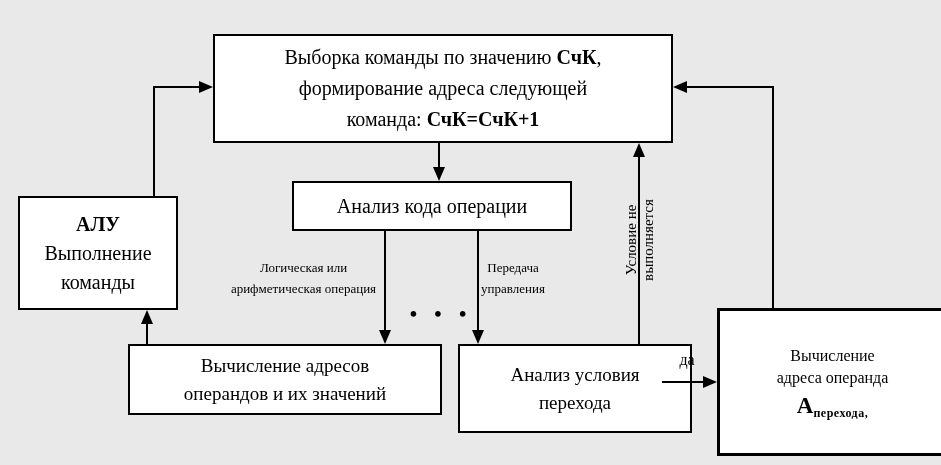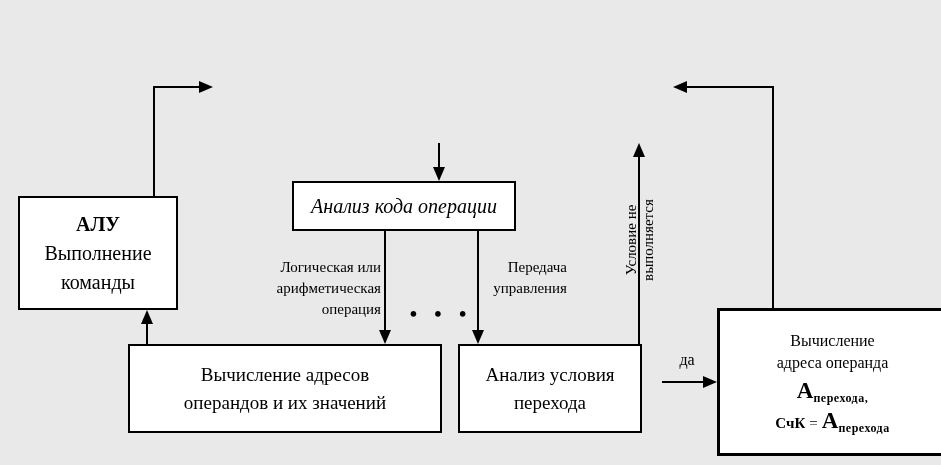--- a/index.html
+++ b/index.html
@@ -24,59 +24,68 @@
     flex-direction: column;
     align-items: center;
     justify-content: center;
     text-align: center;
   }
   .bold { font-weight: bold; }
 
   
   .fetch-box   { left: 213px; top: 34px;  width: 460px; height: 109px; font-size: 20px; line-height: 31px; }
   .alu-box     { left: 18px;  top: 196px; width: 160px; height: 114px; font-size: 20px; line-height: 29px; }
-  .opcode-box  { left: 292px; top: 181px; width: 224px; height: 50px;  font-size: 20px; font-style: italic; }
-  .operand-box { left: 128px; top: 344px; width: 314px; height: 89px;  font-size: 19px; line-height: 28px; }
-  .branch-box  { left: 458px; top: 344px; width: 184px; height: 89px;  font-size: 19px; line-height: 28px; }
+  .opcode-box  { left: 292px; top: 181px; width: 280px; height: 50px;  font-size: 20px; }
+  .operand-box { left: 128px; top: 344px; width: 314px; height: 71px;  font-size: 19px; line-height: 28px; }
+  .branch-box  { left: 458px; top: 344px; width: 234px; height: 89px;  font-size: 19px; line-height: 28px; }
   .exec-box    { left: 717px; top: 308px; width: 231px; height: 148px; font-size: 16px; line-height: 22px; border-width: 3px; }
 
   .exec-formula { margin-top: 7px; line-height: 20px; }
   .bigA { font-weight: bold; font-size: 23px; }
   .subA { font-weight: bold; font-size: 12px; position: relative; top: 4px; letter-spacing: 0.5px; margin-top: 24px; }
   .schk { font-weight: bold; font-size: 15px; }
   .eq   { font-size: 15px; margin: 0 4px; }
 
   
   .line { position: absolute; background: #000; }
   
   .ah { position: absolute; width: 0; height: 0; }
   .ah-right { border-top: 6px solid transparent; border-bottom: 6px solid transparent; border-left: 14px solid #000; }
   .ah-left  { border-top: 6px solid transparent; border-bottom: 6px solid transparent; border-right: 14px solid #000; }
   .ah-down  { border-left: 6px solid transparent; border-right: 6px solid transparent; border-top: 14px solid #000; }
   .ah-up    { border-left: 6px solid transparent; border-right: 6px solid transparent; border-bottom: 14px solid #000; }
 
   
-  .flabel { position: absolute; font-size: 15px; line-height: 21px; text-align: right; }
+  .flabel { position: absolute; font-size: 13px; line-height: 21px; text-align: center; }
   .rot-label {
     position: absolute;
     left: 580px; top: 223px;
     width: 120px; height: 34px;
     transform: rotate(-90deg);
     font-size: 15px; line-height: 17px;
     text-align: center;
   }
   .rot-label span { display: block; }
   .yes-label { position: absolute; left: 664px; top: 351px; width: 46px; text-align: center; font-size: 16px; }
   .dots { position: absolute; left: 408px; top: 302px; width: 66px; text-align: center; font-size: 21px; letter-spacing: 6px; font-weight: bold; }
 </style>
 </head>
 <body>
 
 <div class="canvas">
 
+  <div class="box fetch-box">
+    <div>
+      <span>Выборка команды по значению </span><span class="bold">СчК</span><span>,</span>
+    </div>
+    <div>формирование адреса следующей</div>
+    <div>
+      <span>команда: </span><span class="bold">СчК=СчК+1</span>
+    </div>
+  </div>
 
   <div class="box alu-box">
     <div class="bold">АЛУ</div>
     <div>Выполнение</div>
     <div>команды</div>
   </div>
 
   <div class="box opcode-box">
     <div>Анализ кода операции</div>
   </div>
@@ -89,23 +98,20 @@
   <div class="box branch-box">
     <div>Анализ условия</div>
     <div>перехода</div>
   </div>
 
   <div class="box exec-box">
     <div>Вычисление</div>
     <div>адреса операнда</div>
     <div class="exec-formula">
       <span class="bigA">А</span><span class="subA">перехода,</span>
-    </div>
-    <div class="exec-formula">
-      <span class="schk">СчК</span><span class="eq">=</span><span class="bigA">А</span><span class="subA">перехода</span>
     </div>
   </div>
 
   <div class="line" style="left:153px; top:86px; width:2px; height:110px;"></div>
   <div class="line" style="left:153px; top:86px; width:46px; height:2px;"></div>
   <div class="ah ah-right" style="left:199px; top:81px;"></div>
 
   <div class="line" style="left:438px; top:143px; width:2px; height:26px;"></div>
   <div class="ah ah-down" style="left:433px; top:167px;"></div>
 

